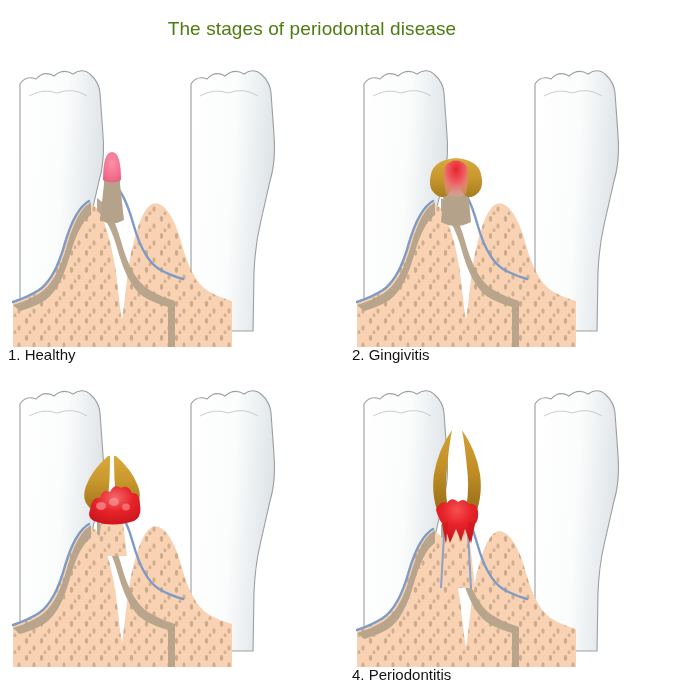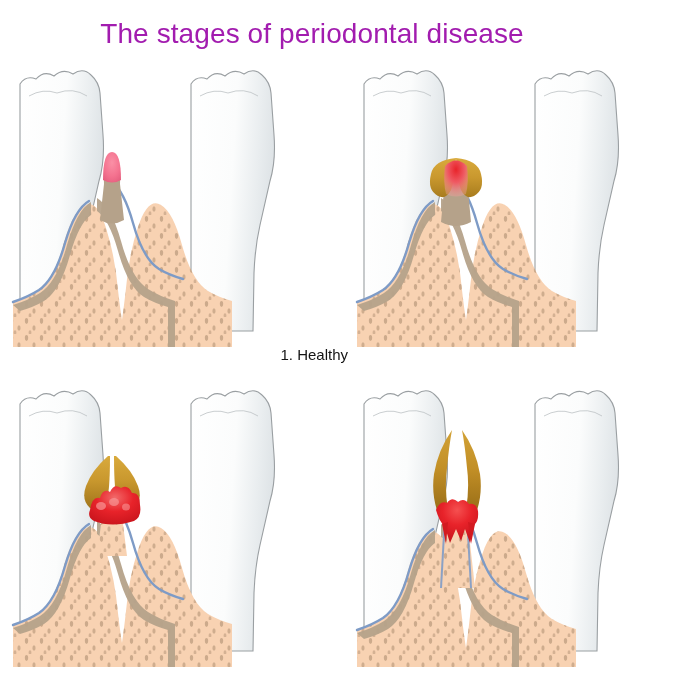--- a/index.html
+++ b/index.html
@@ -3,28 +3,28 @@
 <meta charset="utf-8">
 <style>
   html,body{margin:0;padding:0;}
   body{
     width:700px;height:700px;background:#ffffff;
     font-family:"Liberation Sans","DejaVu Sans",sans-serif;
     color:#1a1a1a;overflow:hidden;position:relative;
   }
   #title{
     position:absolute;top:18px;left:0;width:624px;
-    text-align:center;font-size:28px;font-weight:400;
-    letter-spacing:0.1px;color:#a21caf;
+    text-align:center;font-size:19px;font-weight:400;
+    letter-spacing:0.1px;color:#4d7c0f;
   }
   .panel{position:absolute;width:340px;height:300px;}
   .panel-fig{position:absolute;top:0;left:0;width:340px;height:285px;}
   .caption{
     position:absolute;left:0;width:340px;top:284px;
-    text-align:right;font-size:15px;color:#141414;
+    text-align:left;font-size:15px;color:#141414;
   }
   #p1{left:8px;top:62px;}
   #p2{left:352px;top:62px;}
   #p3{left:8px;top:382px;}
   #p4{left:352px;top:382px;}
 </style>
 </head>
 <body>
 
 <div id="title">The stages of periodontal disease</div>
@@ -119,20 +119,21 @@
     <path d="M104 120 q12 9 21 41 q10 36 26 46 q10 6 24 10" fill="none" stroke="#7e9bc6" stroke-width="2.4" stroke-linecap="round"></path>
     <g>
       <path d="M92 128 q-2 -26 12 -26 q14 0 12 26 l3 32 q-15 8 -30 0 z" fill="#b5a28a"></path>
     </g>
     <g>
       <path d="M104 96 q-22 2 -25 16 q-4 16 7 22 q8 4 13 -6 q4 -10 5 -32 z" fill="url(#cal2)"></path>
       <path d="M104 96 q22 2 25 16 q4 16 -7 22 q-8 4 -13 -6 q-4 -10 -5 -32 z" fill="url(#cal2)"></path>
     </g>
     <path d="M93 104 q11 -11 22 0 q2 16 -1 28 q-10 5 -20 0 q-3 -12 -1 -28 z" fill="url(#infl2)"></path>
   </svg>
+  <div class="caption">2. Gingivitis</div>
 </div>
 
 <div class="panel" id="p3">
   <svg class="panel-fig" viewBox="0 0 340 285">
     <defs>
       <linearGradient id="en3" x1="0" y1="0" x2="1" y2="0.2">
         <stop offset="0" stop-color="#ffffff"></stop>
           <stop offset="0.55" stop-color="#fbfcfc"></stop>
         <stop offset="0.84" stop-color="#e9edef"></stop>
           <stop offset="1" stop-color="#dfe4e7"></stop>
@@ -232,13 +233,14 @@
     <g>
       <path d="M100 48 q-14 20 -18 44 q-3 22 5 42 l10 0 q-5 -26 -2 -48 q2 -22 5 -38 z" fill="url(#cal4)"></path>
       <path d="M110 48 q14 20 18 44 q3 22 -5 42 l-10 0 q5 -26 2 -48 q-2 -22 -5 -38 z" fill="url(#cal4)"></path>
     </g>
     <g>
       <path d="M84 128 q4 -10 11 -7 q5 -7 11 -1 q6 -5 11 2 q7 -2 9 7 q1 10 -4 14 l-4 18 l-5 -14 l-4 12 l-5 -12 l-6 14 l-5 -16 q-6 -6 -9 -17 z" fill="url(#red4)"></path>
       <path d="M96 140 l-2 22 l-4 -20 z" fill="#d31a20"></path>
       <path d="M116 140 l3 22 l4 -20 z" fill="#d31a20"></path>
     </g>
   </svg>
+  <div class="caption">4. Periodontitis</div>
 </div>
 
 </body></html>

